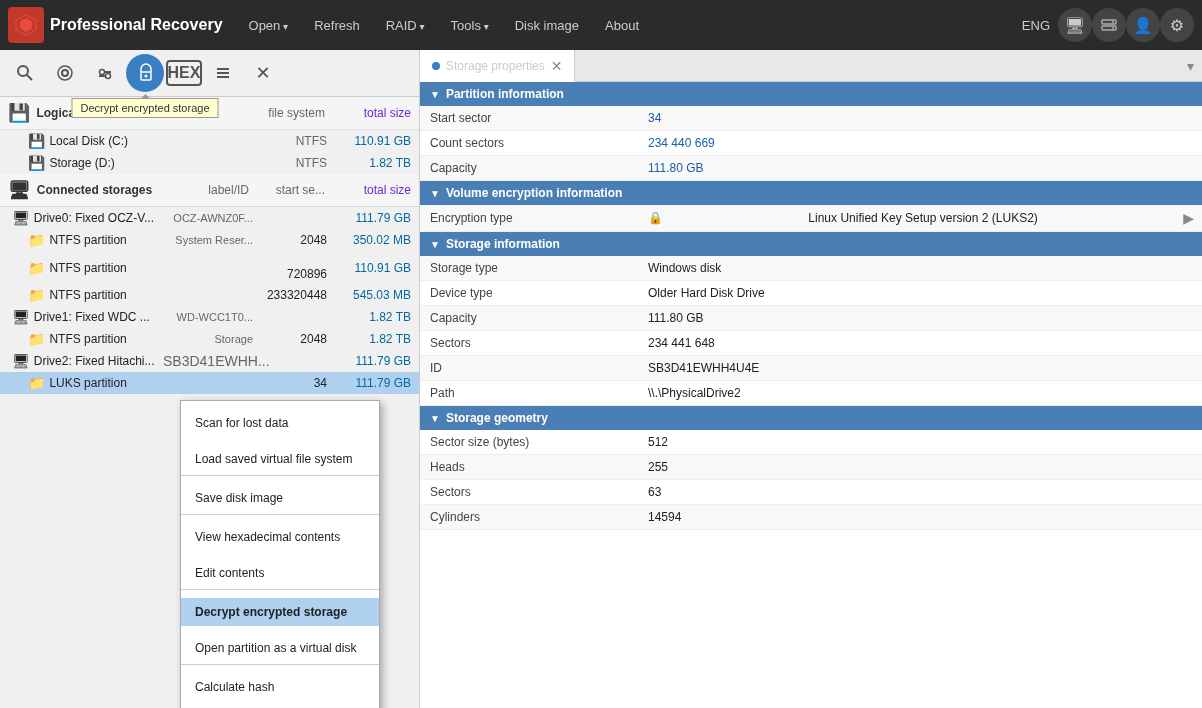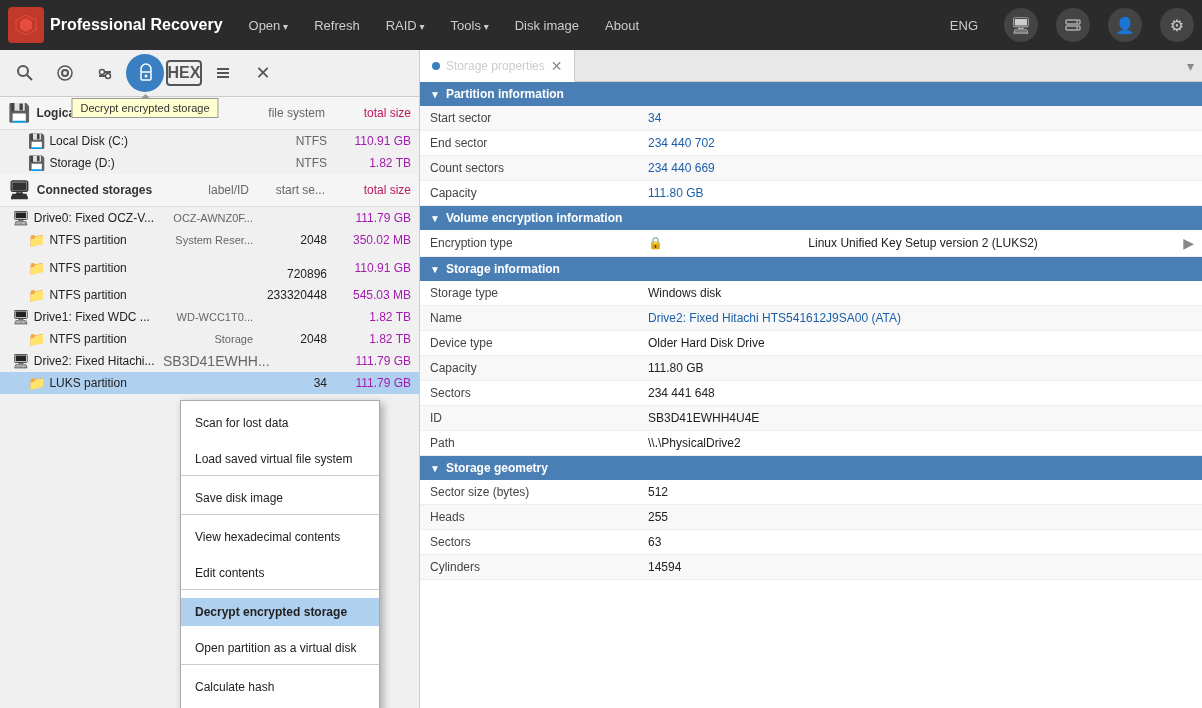--- a/index.html
+++ b/index.html
@@ -8,21 +8,21 @@
     
     #titlebar {
       display: flex; align-items: center; background: #2b2b2b; height: 50px; padding: 0 8px; gap: 6px;
     }
     #app-logo {
       width: 36px; height: 36px; background: #c0392b; border-radius: 4px; display: flex; align-items: center; justify-content: center; font-size: 18px; color: white; font-weight: bold; flex-shrink: 0;
     }
     #app-title { color: white; font-size: 16px; font-weight: bold; margin-right: 10px; }
     .menu-item { color: #ccc; padding: 6px 10px; cursor: pointer; white-space: nowrap; font-size: 13px; }
     .menu-item.has-arrow::after { content: ' ▾'; font-size: 10px; }
-    #titlebar-right { margin-left: auto; display: flex; align-items: center; gap: 18px; }
+    #titlebar-right { margin-left: auto; display: flex; align-items: center; gap: 0; }
     #lang-btn { color: #ccc; font-size: 13px; padding: 4px 8px; }
     .titlebar-icon-btn {
       width: 34px; height: 34px; border-radius: 50%; background: #444; display: flex; align-items: center; justify-content: center; cursor: pointer; color: #ccc; font-size: 16px;
     }
 
     
     #main { display: flex; height: 658px; }
 
     
     #left-panel { width: 420px; background: #f0f0f0; color: #222; display: flex; flex-direction: column; border-right: 1px solid #ccc; flex-shrink: 0; }
@@ -37,26 +37,26 @@
     
     .tooltip-box {
       position: absolute; top: 44px; left: 50%; transform: translateX(-50%); background: #ffffd0; color: #333; border: 1px solid #999; padding: 3px 8px; white-space: nowrap; font-size: 11px; z-index: 100; pointer-events: none;
     }
     .tooltip-box::before { content: ''; position: absolute; top: -5px; left: 50%; transform: translateX(-50%); border-left: 5px solid transparent; border-right: 5px solid transparent; border-bottom: 5px solid #999; }
 
     
     #tree-area { flex: 1; overflow-y: auto; }
     .section-header { display: flex; align-items: center; gap: 6px; padding: 5px 8px; font-weight: bold; font-size: 12px; color: #333; border-bottom: 1px solid #ddd; background: #f5f5f5; }
     .section-header .col-fs { margin-left: auto; width: 80px; text-align: right; font-weight: normal; color: #666; }
-    .section-header .col-ts { width: 80px; text-align: right; font-weight: normal; color: #be185d; }
+    .section-header .col-ts { width: 80px; text-align: right; font-weight: normal; color: #6d28d9; }
     .tree-item { display: flex; align-items: center; padding: 3px 8px 3px 12px; cursor: pointer; gap: 4px; }
     .tree-item .icon { font-size: 14px; flex-shrink: 0; }
     .tree-item .label { flex: 1; overflow: hidden; text-overflow: ellipsis; white-space: nowrap; }
     .tree-item .col-fs { width: 80px; text-align: right; color: #666; }
-    .tree-item .col-ts { width: 80px; text-align: right; color: #a21caf; }
+    .tree-item .col-ts { width: 80px; text-align: right; color: #0369a1; }
     .tree-item.indent1 { padding-left: 28px; }
     .tree-item.context-selected { background: #b0d0f0; }
 
     
     #context-menu {
       position: absolute; left: 180px; top: 400px; background: white; border: 1px solid #aaa; box-shadow: 3px 3px 8px rgba(0,0,0,0.3); z-index: 200; min-width: 200px;
     }
     .ctx-item { padding: 7px 14px; cursor: pointer; color: #222; white-space: nowrap; margin-top: 8px; }
     .ctx-item.highlighted { background: #b0d0f0; font-weight: bold; }
     .ctx-separator { border-top: 1px solid #ccc; margin: 2px 0; }
@@ -286,24 +286,20 @@
 
       <div class="props-section-header">
         <span class="toggle">▼</span>
         <span>Partition information</span>
       </div>
       <div class="props-row">
         <span class="props-label">Start sector</span>
         <span class="props-value">34</span>
       </div>
       <div class="props-row">
-        <span class="props-label">End sector</span>
-        <span class="props-value">234 440 702</span>
-      </div>
-      <div class="props-row">
         <span class="props-label">Count sectors</span>
         <span class="props-value">234 440 669</span>
       </div>
       <div class="props-row">
         <span class="props-label">Capacity</span>
         <span class="props-value">111.80 GB</span>
       </div>
 
       <div class="props-section-header">
         <span class="toggle">▼</span>
@@ -320,24 +316,20 @@
 
       <div class="props-section-header">
         <span class="toggle">▼</span>
         <span>Storage information</span>
       </div>
       <div class="props-row">
         <span class="props-label">Storage type</span>
         <span class="props-value dark">Windows disk</span>
       </div>
       <div class="props-row">
-        <span class="props-label">Name</span>
-        <span class="props-value">Drive2: Fixed Hitachi HTS541612J9SA00 (ATA)</span>
-      </div>
-      <div class="props-row">
         <span class="props-label">Device type</span>
         <span class="props-value dark">Older Hard Disk Drive</span>
       </div>
       <div class="props-row">
         <span class="props-label">Capacity</span>
         <span class="props-value dark">111.80 GB</span>
       </div>
       <div class="props-row">
         <span class="props-label">Sectors</span>
         <span class="props-value dark">234 441 648</span>

